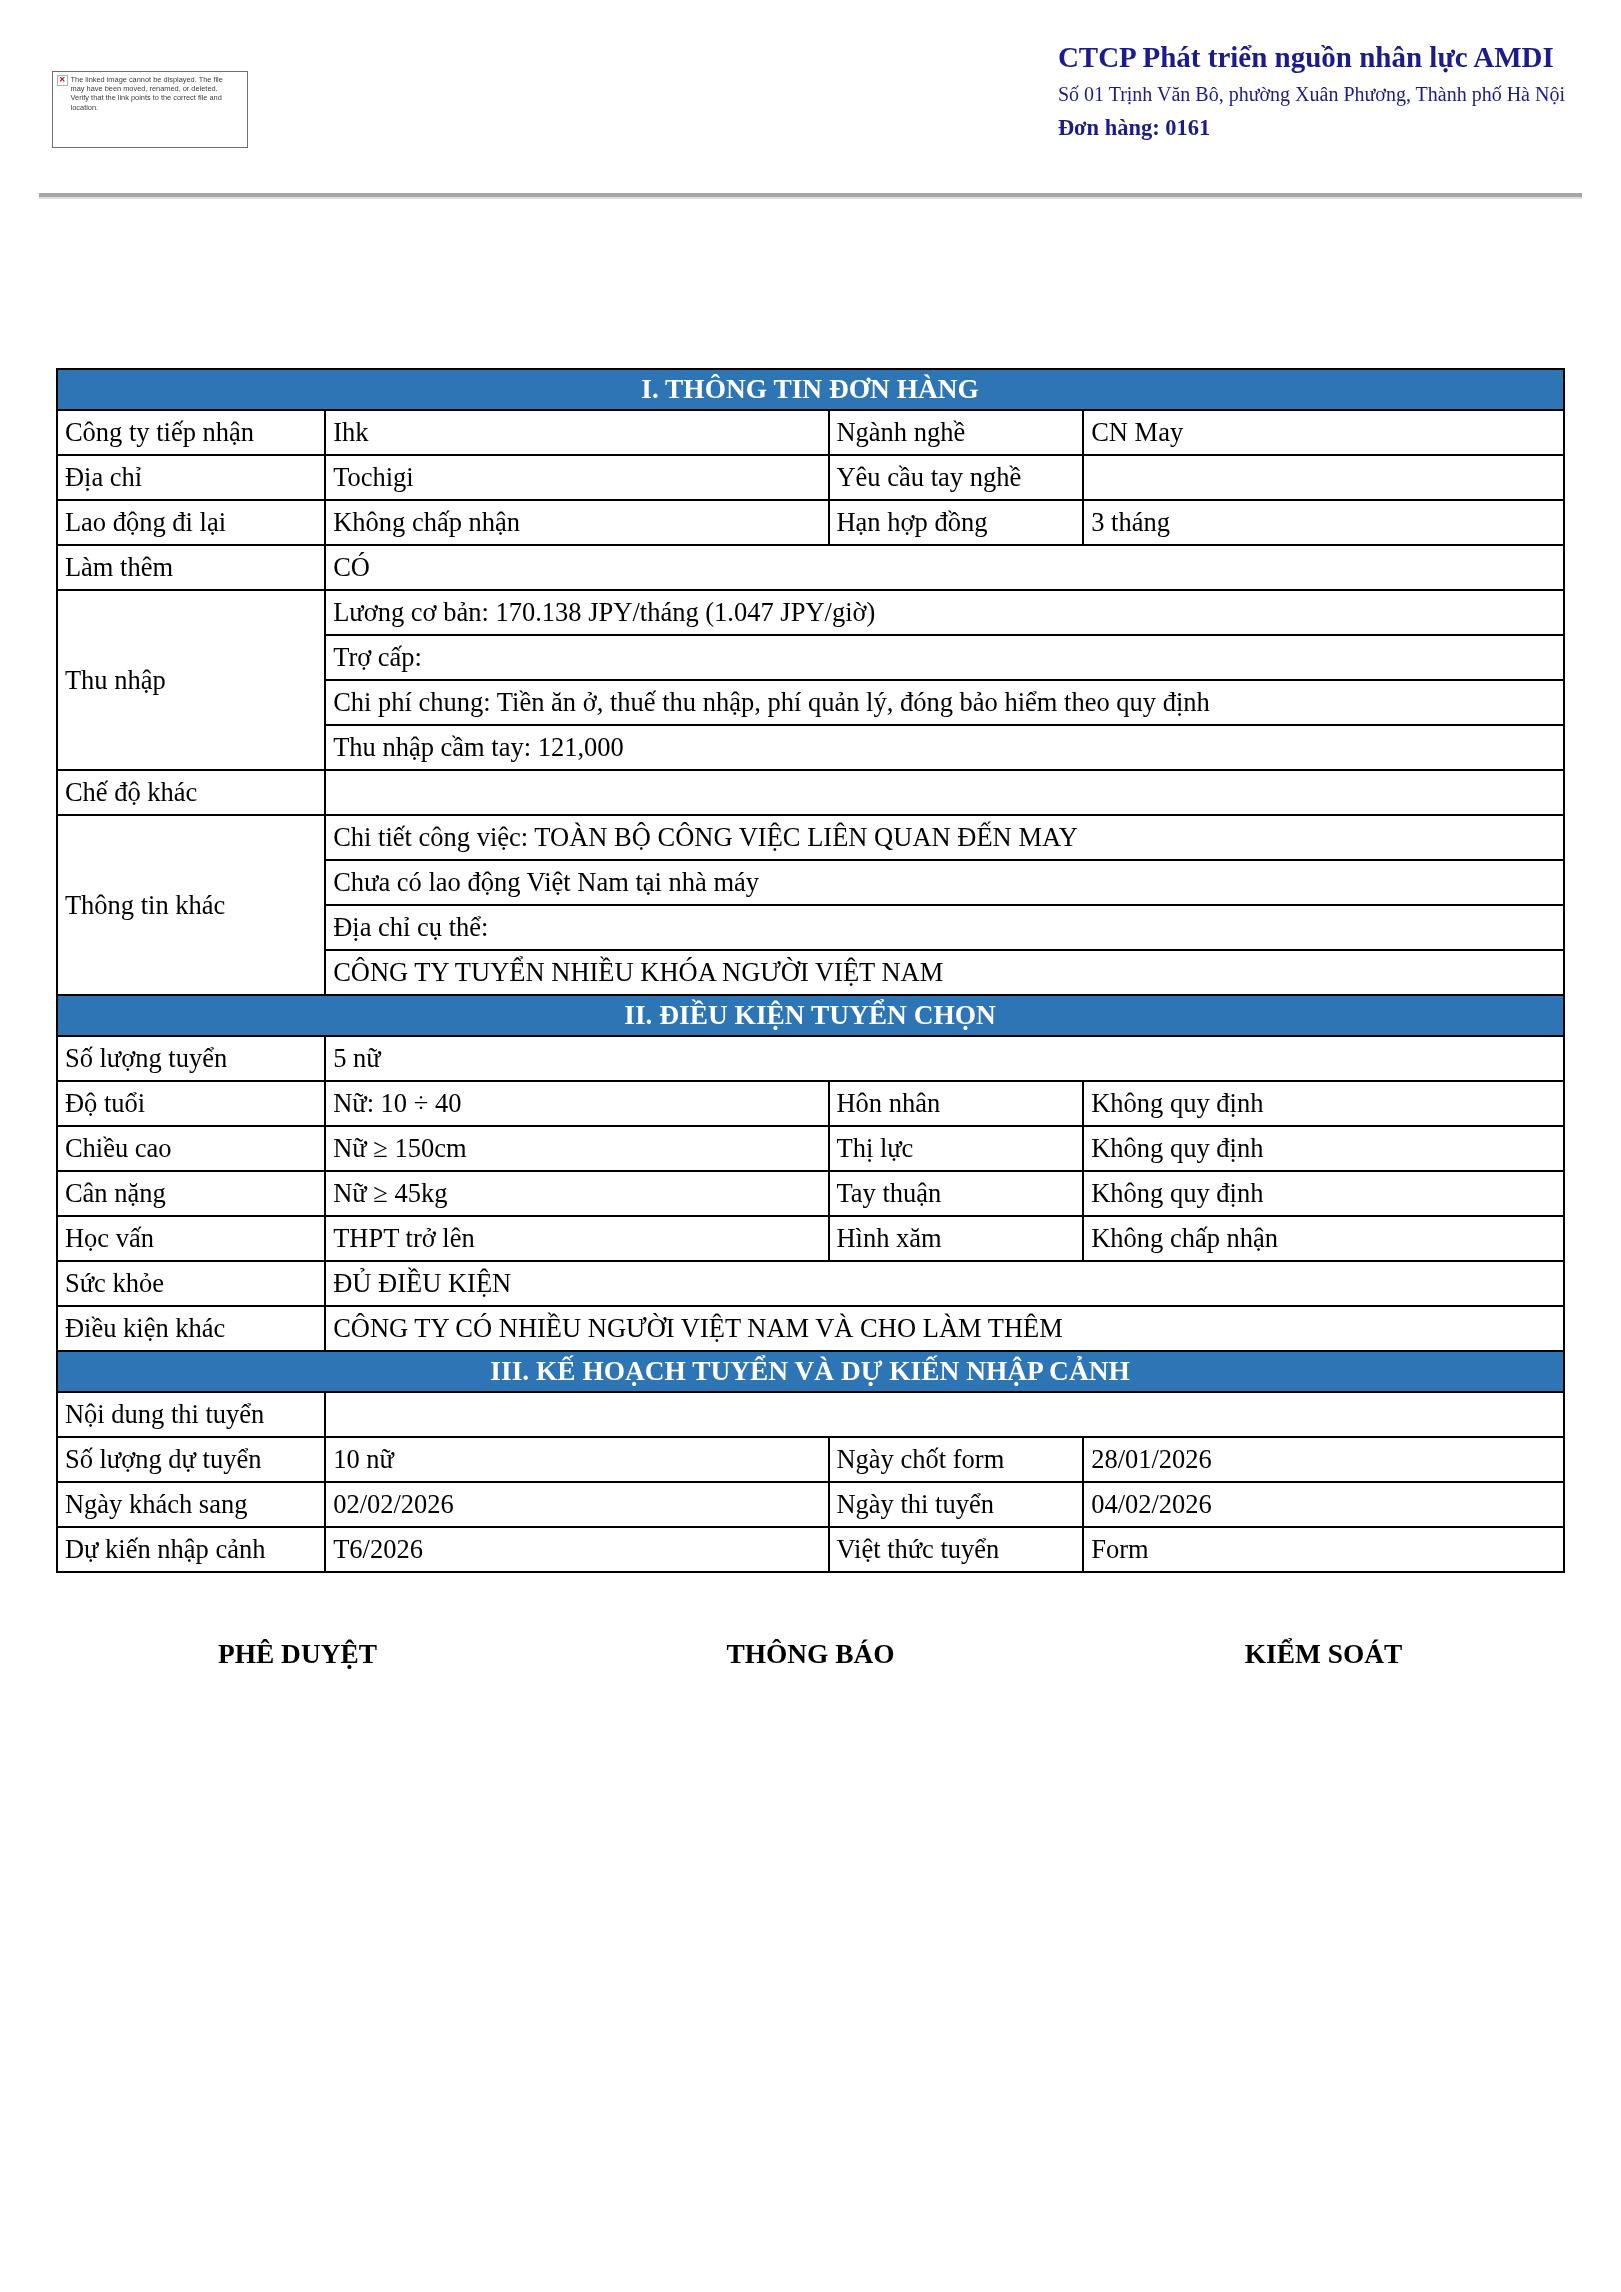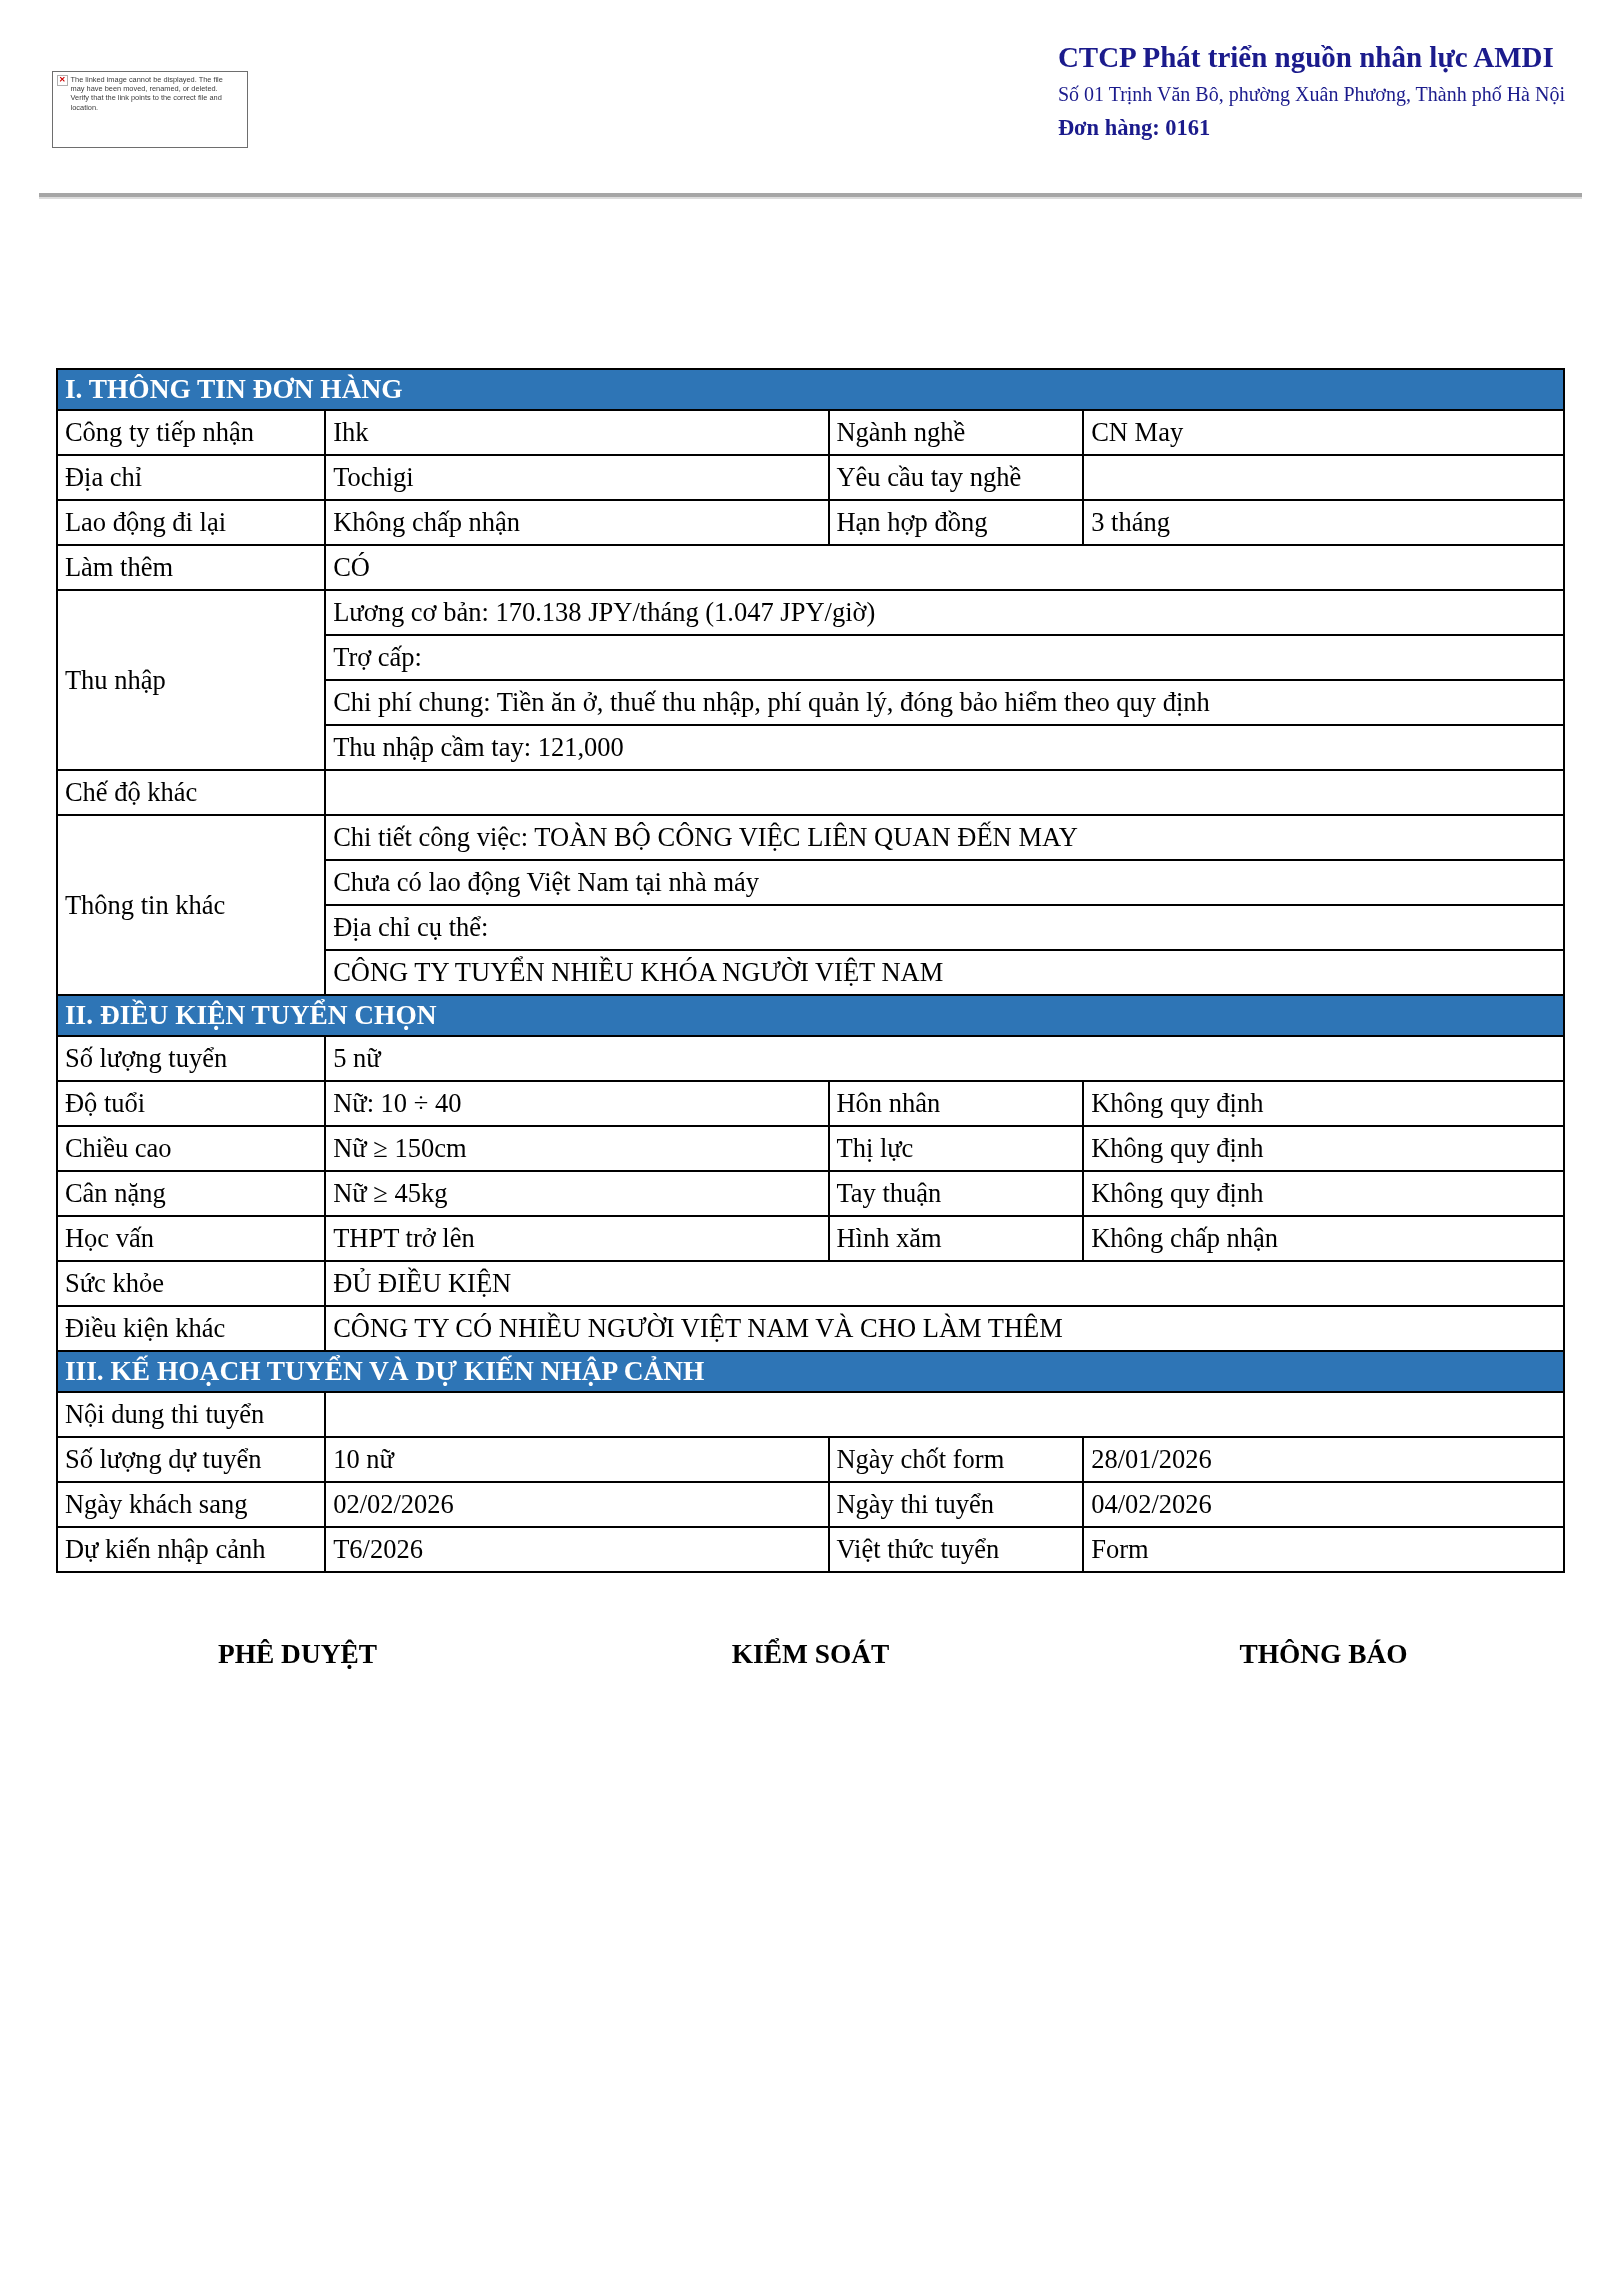--- a/index.html
+++ b/index.html
@@ -86,20 +86,21 @@
     padding: 1px 7.8px 1px 6.9px;
     vertical-align: middle;
     line-height: 1.15;
     overflow: hidden;
     white-space: nowrap;
   }
   table.main td.section-header {
     background: var(--accent-blue);
     color: #ffffff;
     font-weight: bold;
+    text-align: center;
     font-size: 27.4px;
     height: 37px;
     border-top: 2.9px solid #000;
     border-bottom: 2.9px solid #000;
   }
 
   
   .sig-row {
     position: absolute;
     left: 56px; top: 1639px;
@@ -261,18 +262,18 @@
           <td>Dự kiến nhập cảnh</td>
           <td>T6/2026</td>
           <td>Việt thức tuyển</td>
           <td>Form</td>
         </tr>
       </tbody>
   </table>
 
   <div class="sig-row">
     <div class="sig-cell">PHÊ DUYỆT</div>
+    <div class="sig-cell">THÔNG BÁO</div>
     <div class="sig-cell">KIỂM SOÁT</div>
-    <div class="sig-cell">THÔNG BÁO</div>
   </div>
 
 </div>
 
 
 </body></html>

